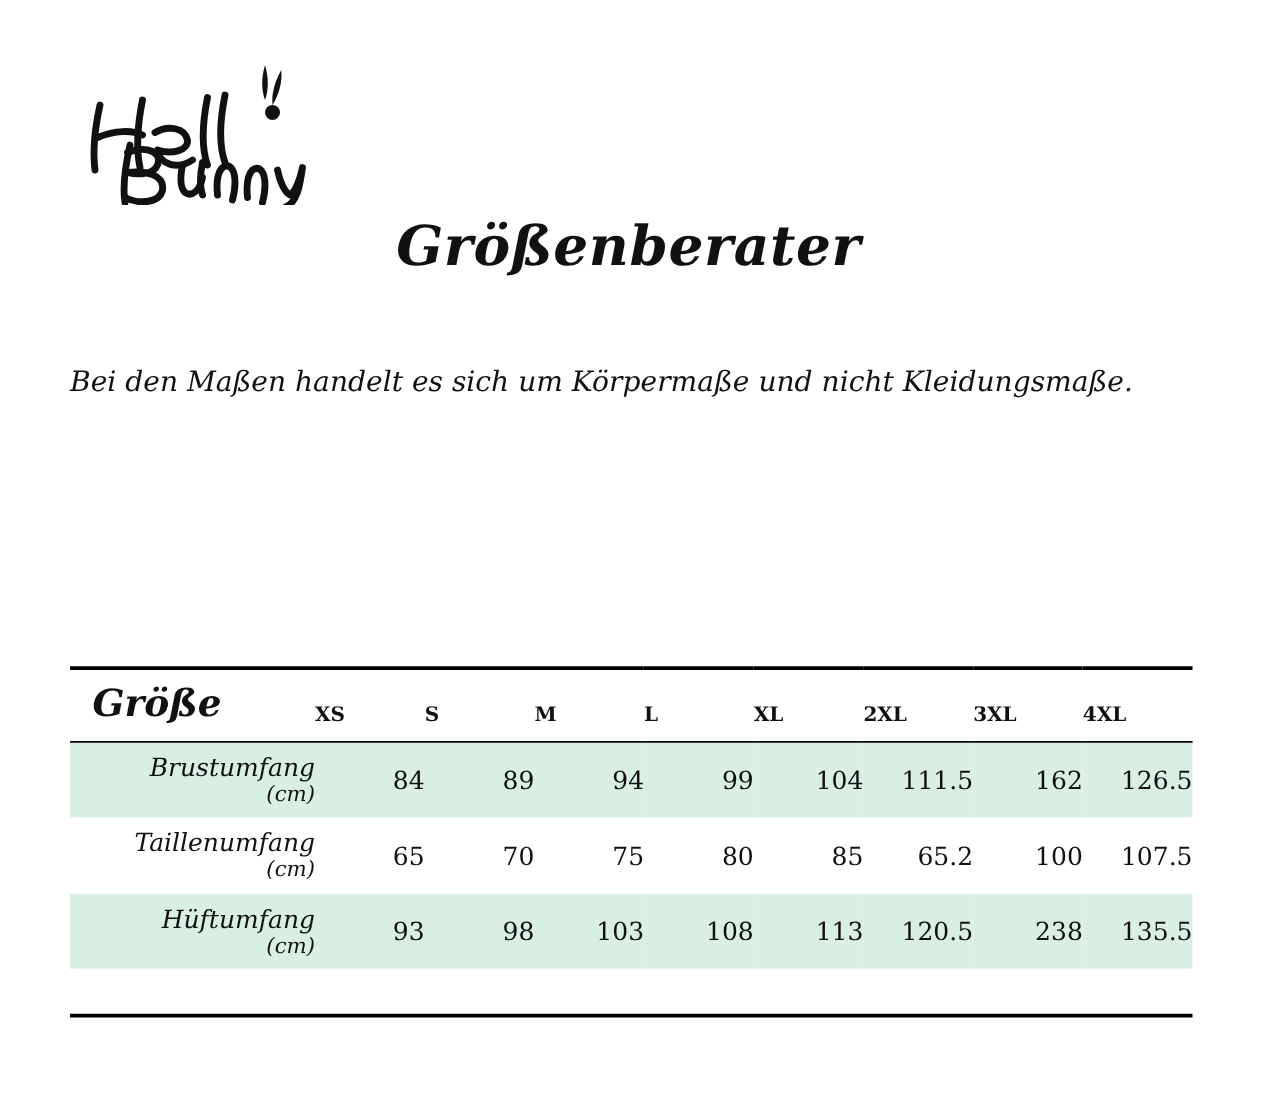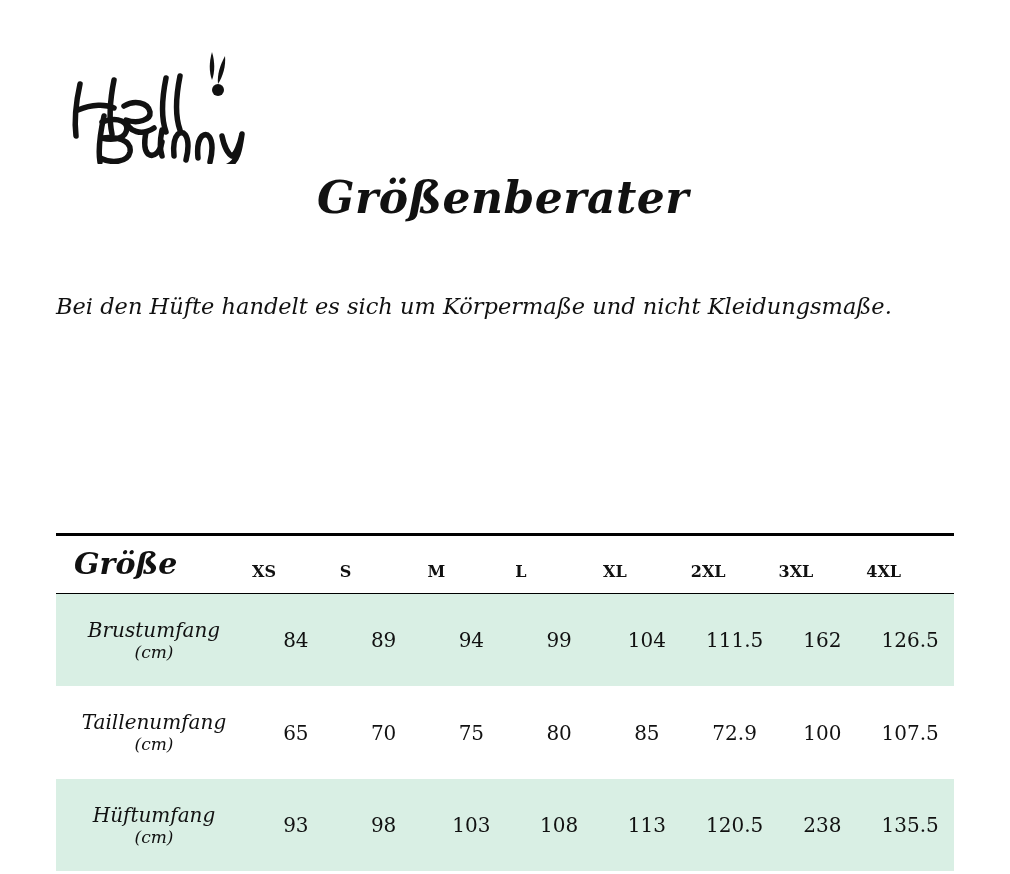--- a/index.html
+++ b/index.html
@@ -81,25 +81,25 @@
     color: #111111;
     vertical-align: bottom;
   }
   table.size-table thead th.head-label {
     font-style: italic;
     font-size: 30px;
     padding-left: 18px;
     width: 178px;
   }
   table.size-table tbody td {
-    padding: 24px 0;
+    padding: 8px 0;
     font-family: "DejaVu Serif", serif;
     font-size: 20px;
     color: #111111;
-    text-align: center;
+    text-align: right;
   }
   table.size-table tbody tr.shaded td {
     background: #d9efe4;
   }
   td.row-label {
     font-style: italic;
     font-size: 19px;
     text-align: center;
     line-height: 1.2;
     padding-left: 6px;
@@ -140,21 +140,21 @@
       <path d="M112 112 C111 102 112 94 116 90 C122 86 126 92 126 102 C126 108 125 112 124 116"></path>
       <path d="M136 114 C135 104 136 96 140 92 C146 88 150 94 150 104 C150 110 149 114 148 118"></path>
       <path d="M160 92 C162 102 166 110 170 112 C174 110 178 100 180 90 C178 104 176 118 166 122"></path>
     </g>
   </svg>
 </div>
 
 <div class="title">Größenberater</div>
 
 <div class="intro">
-  <p>Bei den Hüfte handelt es sich um Körpermaße und nicht  Kleidungsmaße.</p>
+  <p>Bei den Maßen handelt es sich um Körpermaße und nicht  Kleidungsmaße.</p>
 </div>
 
 <div class="table-wrap">
   <table class="size-table">
     <thead>
       <tr>
         <th class="head-label">Größe</th>
         <th>XS</th>
         <th>S</th>
         <th>M</th>
@@ -183,21 +183,21 @@
       <tr>
         <td class="row-label">
           <span>Taillenumfang</span>
           <span class="unit">(cm)</span>
         </td>
         <td>65</td>
         <td>70</td>
         <td>75</td>
         <td>80</td>
         <td>85</td>
-        <td>72.9</td>
+        <td>65.2</td>
         <td>100</td>
         <td>107.5</td>
       </tr>
       <tr class="shaded">
         <td class="row-label">
           <span>Hüftumfang</span>
           <span class="unit">(cm)</span>
         </td>
         <td>93</td>
         <td>98</td>

